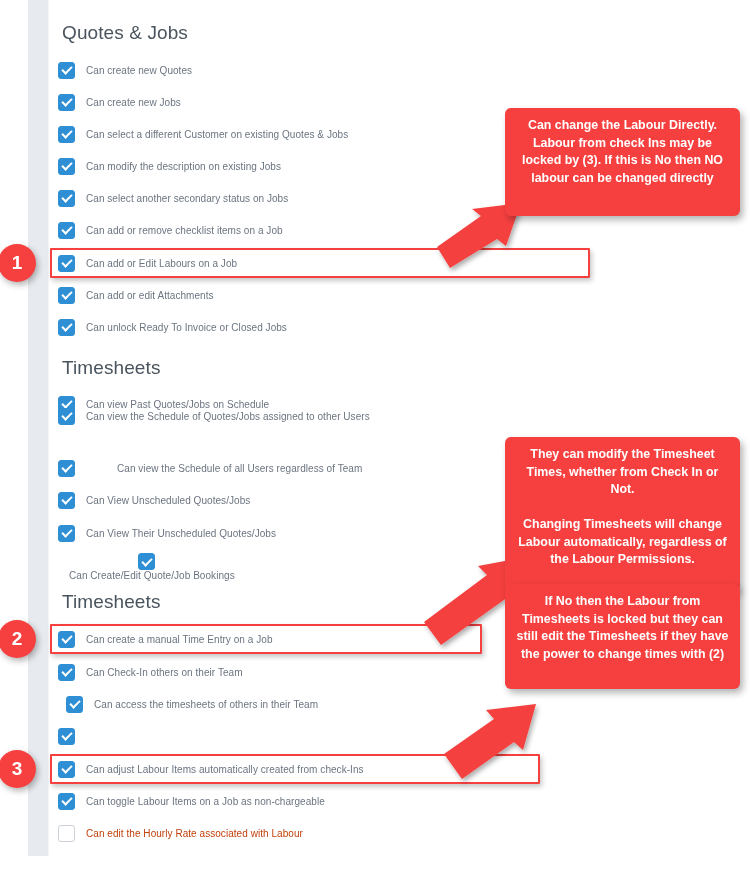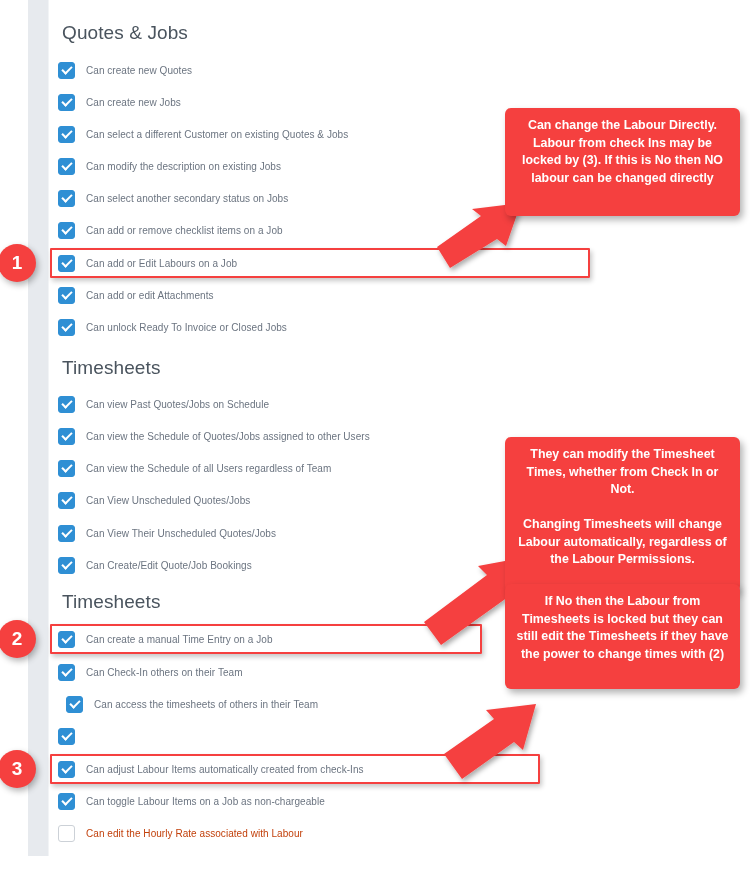--- a/index.html
+++ b/index.html
@@ -231,49 +231,49 @@
 
     <div class="section-title" style="left:4px; top:357px;">Timesheets</div>
 
     <div class="perm-row" style="top:392px;">
       <span class="cb">
           <span class="tick"></span>
         </span>
       <span class="perm-label">Can view Past Quotes/Jobs on Schedule</span>
     </div>
 
-    <div class="perm-row" style="top:424px;justify-content:flex-end;">
+    <div class="perm-row" style="top:404px;justify-content:flex-end;">
       <span class="cb">
           <span class="tick"></span>
         </span>
       <span class="perm-label">Can view the Schedule of Quotes/Jobs assigned to other Users</span>
     </div>
 
-    <div class="perm-row" style="top:456px;">
+    <div class="perm-row" style="top:456px;gap:31px;">
       <span class="cb">
           <span class="tick"></span>
         </span>
       <span class="perm-label">Can view the Schedule of all Users regardless of Team</span>
     </div>
 
     <div class="perm-row" style="top:488px;">
       <span class="cb">
           <span class="tick"></span>
         </span>
       <span class="perm-label">Can View Unscheduled Quotes/Jobs</span>
     </div>
 
     <div class="perm-row" style="top:521px;">
       <span class="cb">
           <span class="tick"></span>
         </span>
       <span class="perm-label">Can View Their Unscheduled Quotes/Jobs</span>
     </div>
 
-    <div class="perm-row" style="top:553px;">
+    <div class="perm-row" style="top:553px;flex-direction:column;">
       <span class="cb">
           <span class="tick"></span>
         </span>
       <span class="perm-label">Can Create/Edit Quote/Job Bookings</span>
     </div>
 
     <div class="section-title" style="left:4px; top:591px;">Timesheets</div>
 
     <div class="perm-row" style="top:627px;">
       <span class="cb">

